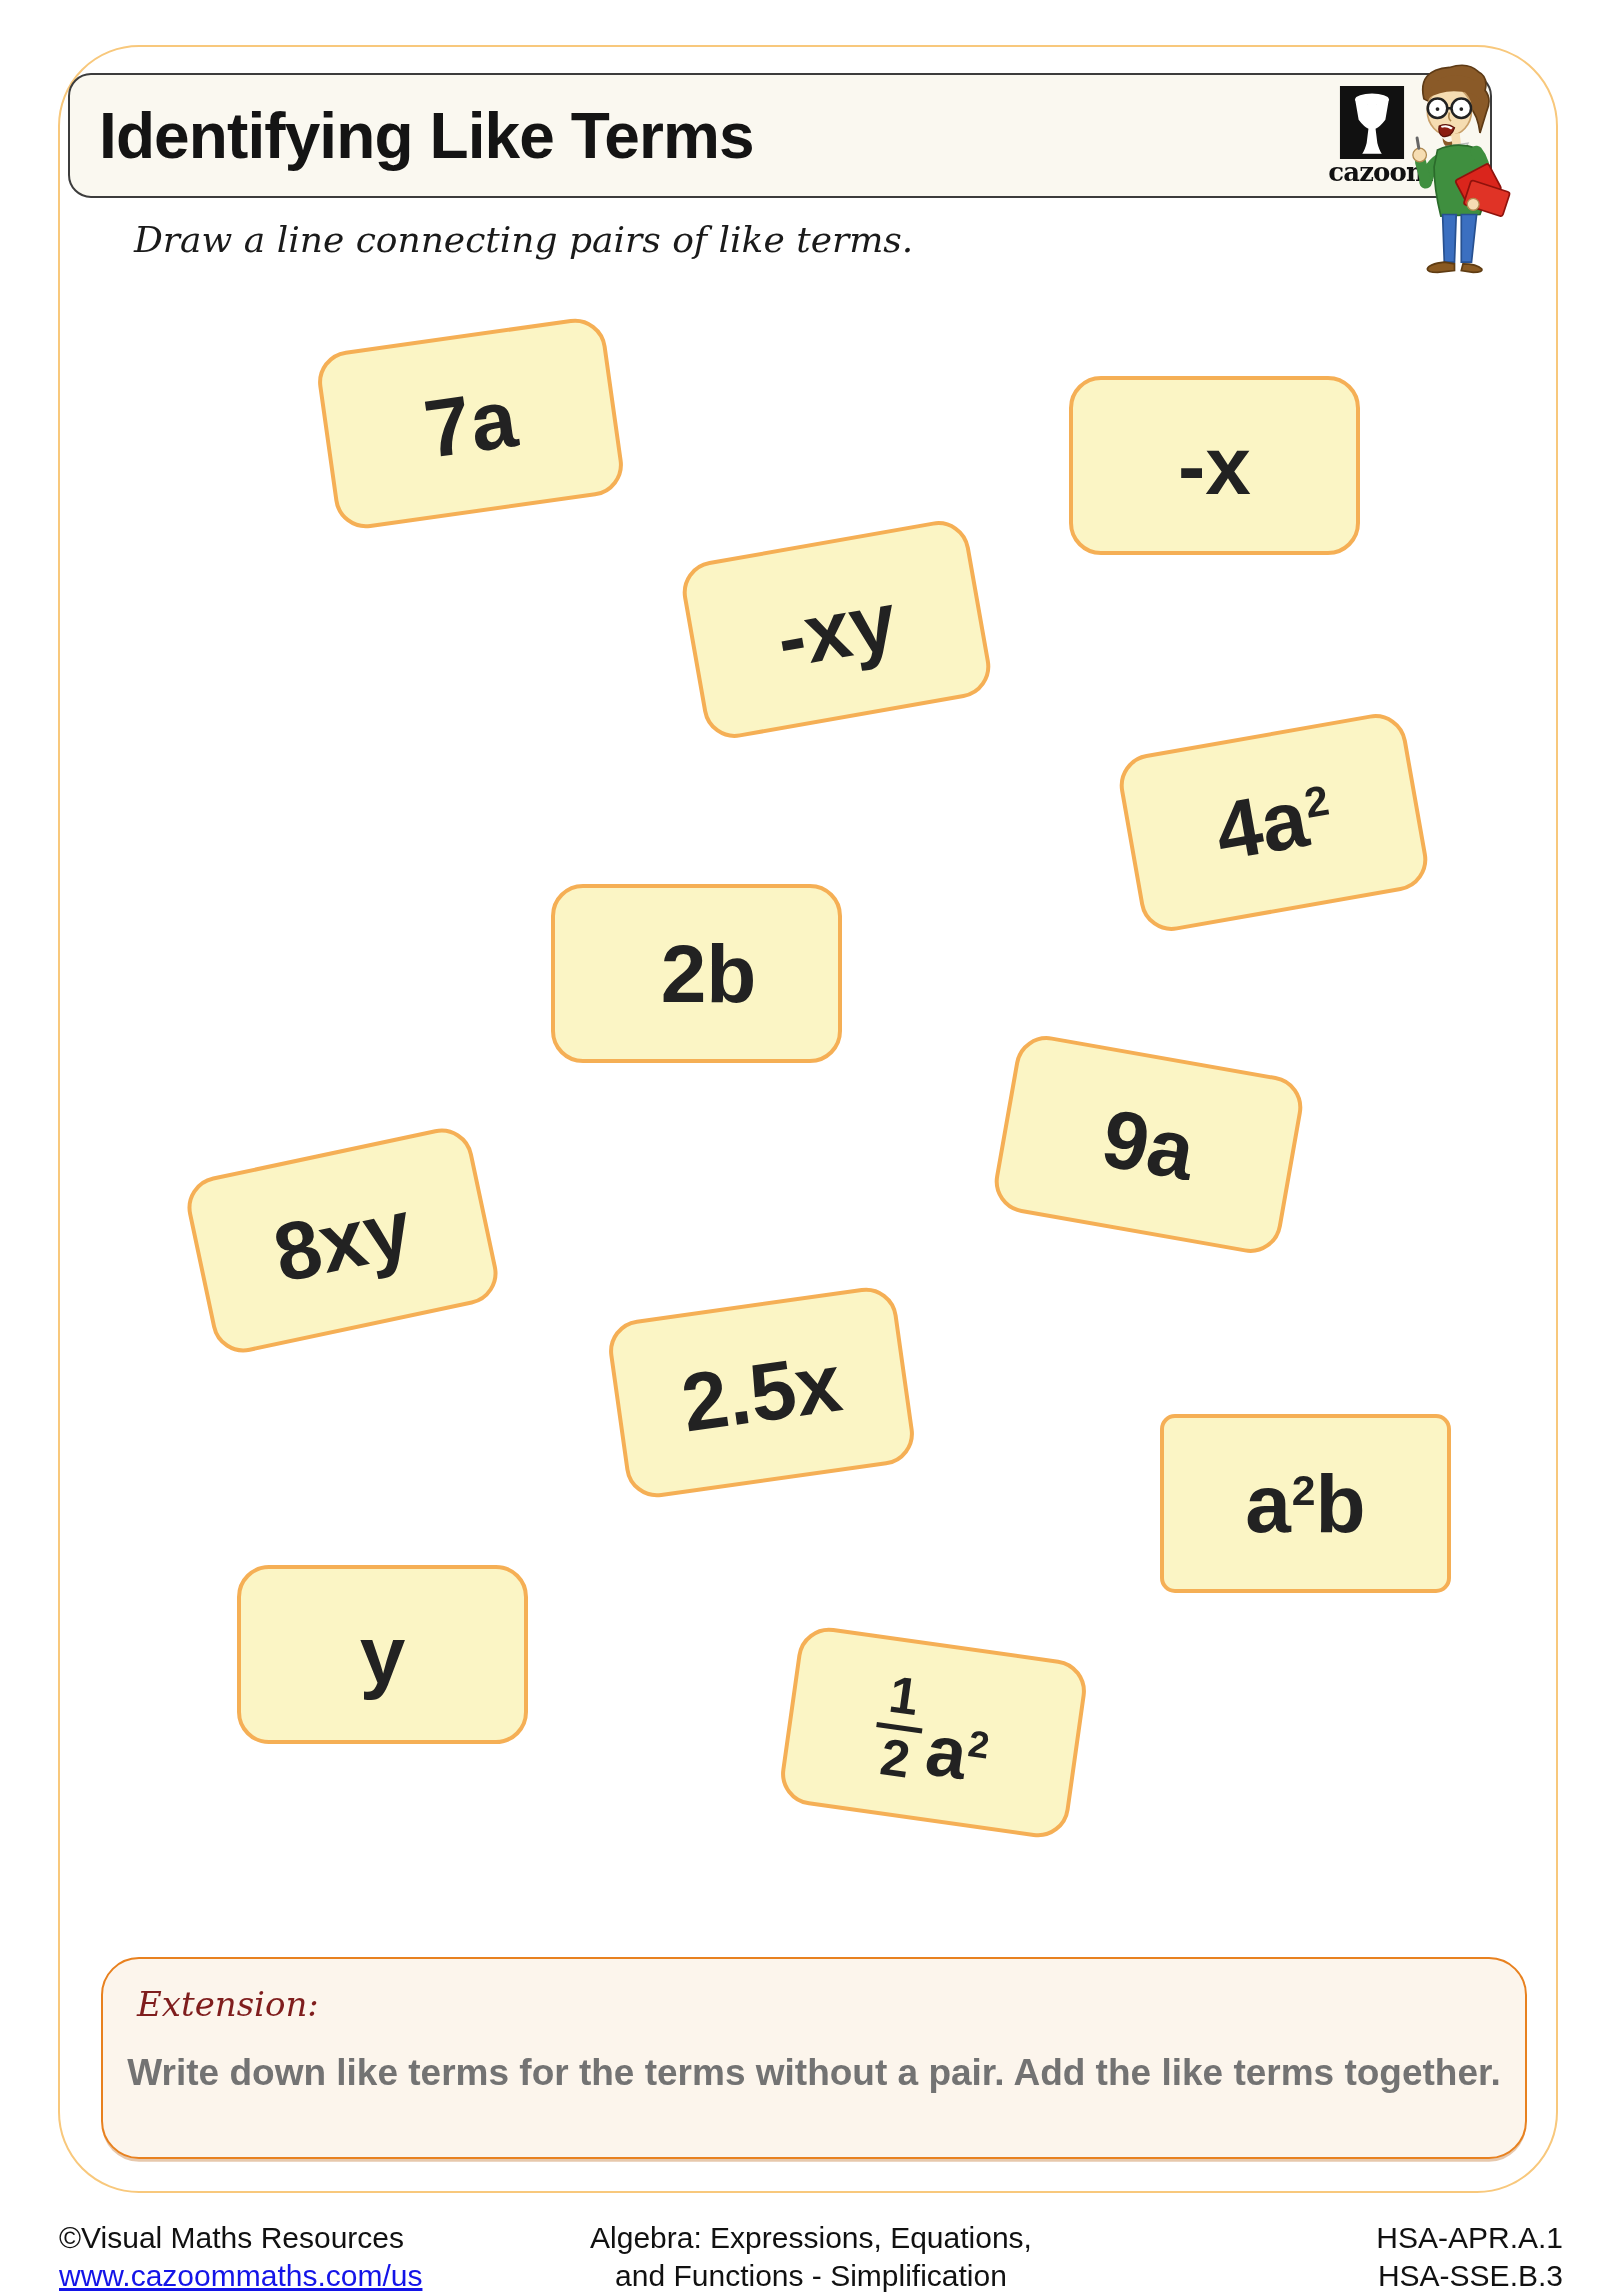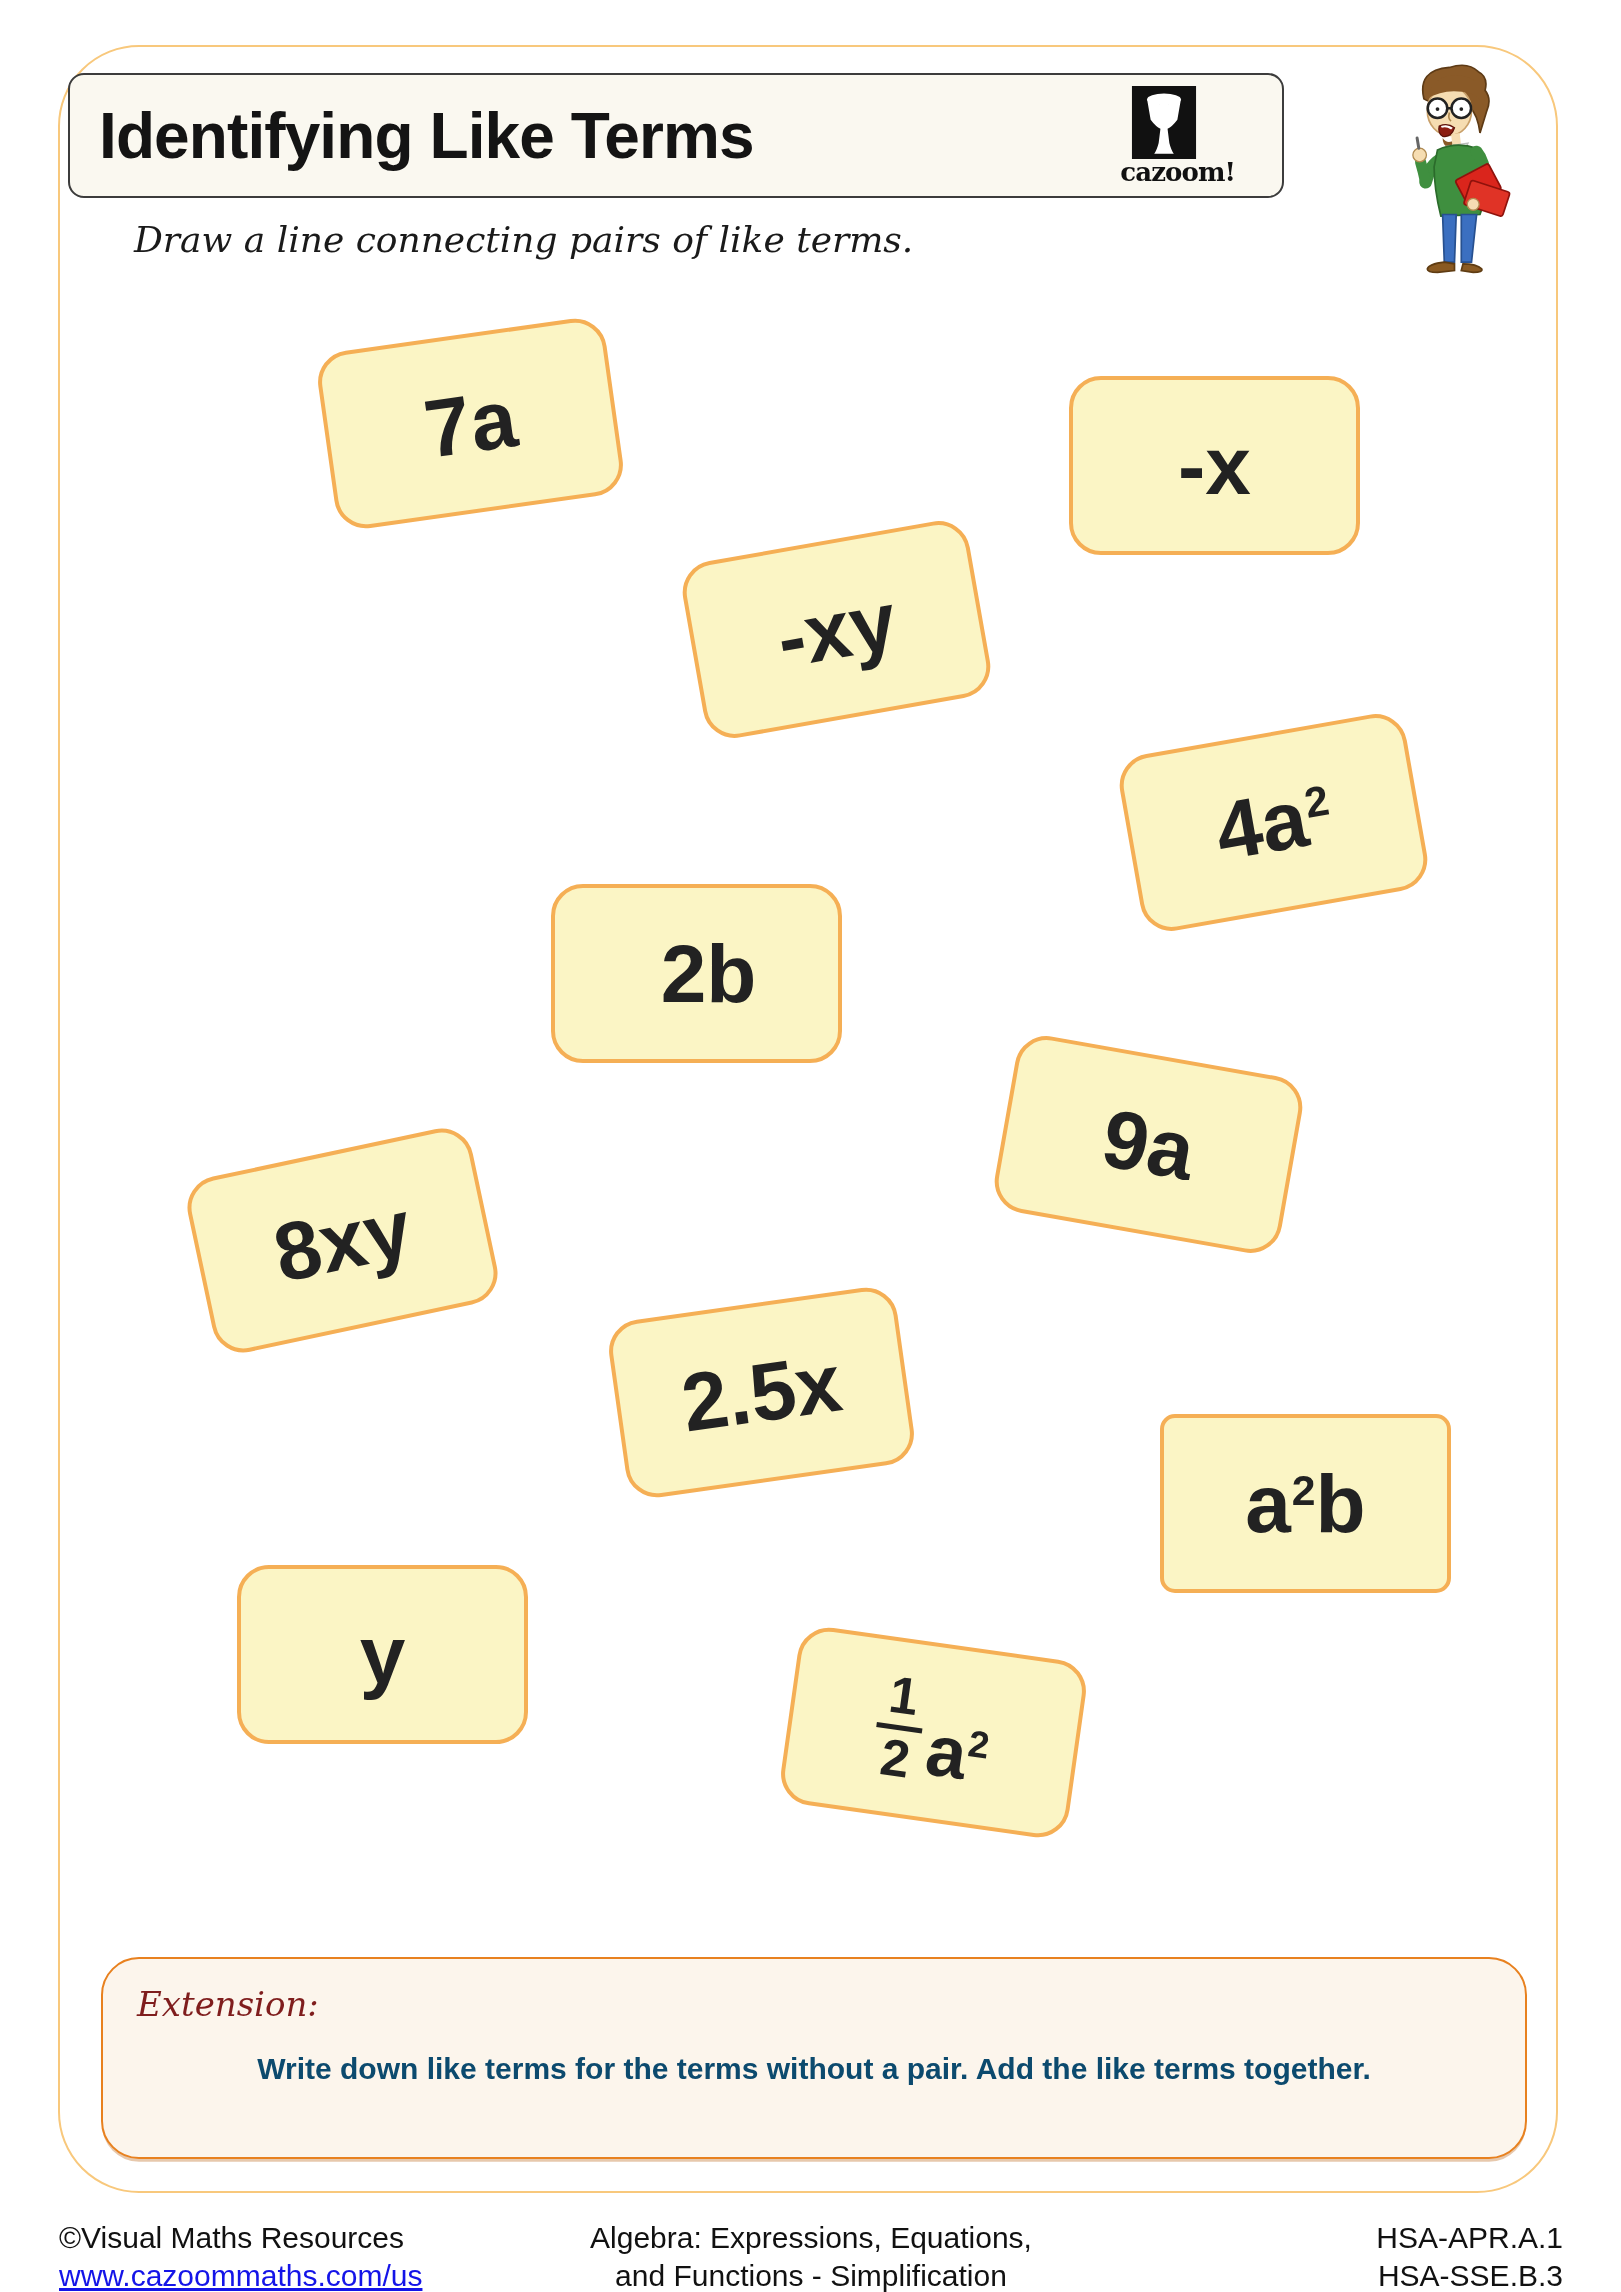--- a/index.html
+++ b/index.html
@@ -6,22 +6,22 @@
   .page{
     position:relative;width:1622px;height:2293px;background:#ffffff;overflow:hidden;
     font-family:"Liberation Sans", sans-serif;color:#1f1f1f;
   }
   .page-border{
     position:absolute;left:58px;top:45px;width:1500px;height:2148px;
     border:2.7px solid var(--page-border,#F8C87C);border-radius:81px;box-sizing:border-box;
   }
   
   .title-bar{
-    position:absolute;left:68px;top:73px;width:1216px;height:125px;box-sizing:border-box;
-    background:#faf8f0;border:2.7px solid var(--title-bar-border,#3C3C3C);border-radius:16px;
+    position:absolute;left:68px;top:73px;width:1424px;height:125px;box-sizing:border-box;
+    background:#faf8f0;border:2.7px solid var(--title-bar-border,#3C3C3C);border-radius:23px;
     display:flex;align-items:center;
   }
   .title{
     margin:0;padding-left:29px;font-size:64px;font-weight:700;letter-spacing:-0.9px;color:#141414;
   }
   .logo{position:absolute;right:47px;top:10.7px;width:143px;text-align:center;}
   .logo-drum{width:66px;height:73px;margin:0 auto;display:block;}
   .logo-text{
     font-family:"DejaVu Serif", serif;font-weight:700;font-size:26px;color:#111;
     letter-spacing:-0.9px;margin-top:0px;line-height:1;text-align:right;
@@ -62,21 +62,21 @@
     position:absolute;left:101px;top:1957px;width:1426px;height:202px;box-sizing:border-box;
     background:#fcf5ec;border:2.7px solid var(--extension-border,#E8811F);border-radius:38px;
     box-shadow:0 3.6px 0 -0.9px rgba(186,96,16,0.35);
   }
   .ext-label{
     position:absolute;left:34px;top:25px;
     font-family:"DejaVu Serif", serif;font-style:italic;font-weight:400;font-size:34px;color:#7f1d1d;
   }
   .ext-text{
     position:absolute;left:0;right:0;top:93px;text-align:center;
-    font-weight:700;font-size:30px;color:#0c4a6e;
+    font-weight:700;font-size:37px;color:#737373;
   }
   
   .footer-left{position:absolute;left:59px;top:2219px;font-size:30px;line-height:38px;color:#111;}
   .footer-left a{color:var(--link-color,#1414E8);text-decoration:underline;}
   .footer-center{position:absolute;left:0;width:100%;top:2219px;text-align:center;font-size:30px;line-height:38px;color:#111;}
   .footer-right{position:absolute;right:59px;top:2219px;text-align:right;font-size:30px;line-height:38px;color:#111;}
 </style>
 </head>
 <body>
 

